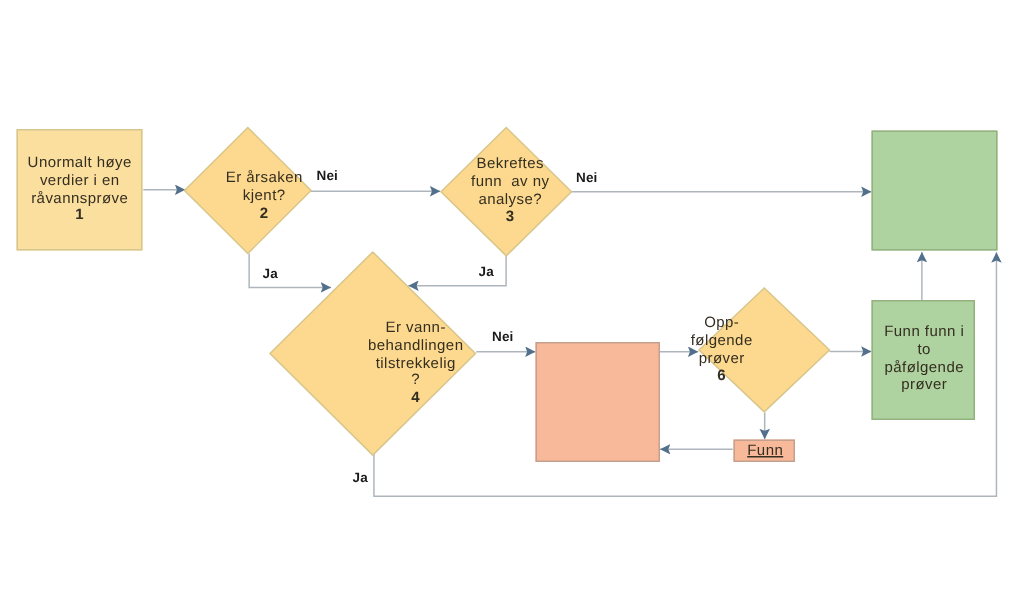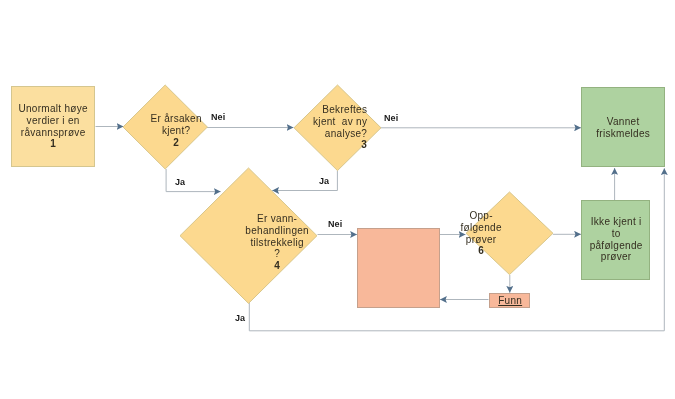--- a/index.html
+++ b/index.html
@@ -28,21 +28,21 @@
   
   #n1{left:10.5px; top:85.9px;  width:84.5px; height:81.2px;}
   #n5{left:357.3px;top:227.5px; width:82.5px; height:80.3px;}
   #n7{left:581.4px;top:87.2px;  width:83.6px; height:80px;}
   #n8{left:581.4px;top:200px;   width:68.2px; height:80.3px;}
   #n9{left:489px;  top:293px;   width:41.4px; height:14.8px;}
 
   
   #t1{left:53.3px; top:102.6px;}
   #t2{left:176px;top:112.9px;}
-  #t3{left:339.5px;top:104.0px;text-align:right;}
+  #t3{left:339.5px;top:104.0px;}
   #t4{left:249.2px;top:212.6px;margin-left:28px;}
   #t5{left:398.0px;top:254.8px;}
   #t6{left:481px;top:209.6px;}
   #t7{left:623.2px;top:115.8px;}
   #t8{left:615.5px;top:215.8px;}
   #t9{left:510.2px;top:295.0px;text-decoration:underline;}
 
   
   #d2{left:122.3px;top:84.0px; width:86.4px;height:86.0px;}
   #d3{left:292.7px;top:83.8px; width:89.0px;height:87.6px;}
@@ -98,25 +98,24 @@
   </svg>
   <svg class="dshape" id="d4" viewBox="0 0 139 137.4">
     <path d="M1,68.7 L69.5,1 L138,68.7 L69.5,136.4 Z" fill="#fcd98f" stroke="#d8c68a" stroke-width="1"></path>
   </svg>
   <svg class="dshape" id="d6" viewBox="0 0 89 84.6">
     <path d="M1,42.3 L44.5,1 L88,42.3 L44.5,83.6 Z" fill="#fcd98f" stroke="#d8c68a" stroke-width="1"></path>
   </svg>
 
   <div class="ntext" id="t1"><div class="line">Unormalt høye</div><div class="line">verdier i en</div><div class="line">råvannsprøve</div><div class="num">1</div></div>
   <div class="ntext" id="t2"><div class="line">Er årsaken</div><div class="line">kjent?</div><div class="num">2</div></div>
-  <div class="ntext" id="t3"><div class="line">Bekreftes</div><div class="line">kjent  av ny</div><div class="line">analyse?</div><div class="num">3</div></div>
+  <div class="ntext" id="t3"><div class="line">Bekreftes</div><div class="line">funn  av ny</div><div class="line">analyse?</div><div class="num">3</div></div>
   <div class="ntext" id="t4"><div class="line">Er vann-</div><div class="line">behandlingen</div><div class="line">tilstrekkelig</div><div class="line">?</div><div class="num">4</div></div>
   <div class="ntext" id="t6"><div class="line">Opp-</div><div class="line">følgende</div><div class="line">prøver</div><div class="num">6</div></div>
-  <div class="ntext" id="t7"><div class="line">Vannet</div><div class="line">friskmeldes</div></div>
-  <div class="ntext" id="t8"><div class="line">Ikke kjent i</div><div class="line">to</div><div class="line">påfølgende</div><div class="line">prøver</div></div>
+  <div class="ntext" id="t8"><div class="line">Funn funn i</div><div class="line">to</div><div class="line">påfølgende</div><div class="line">prøver</div></div>
   <div class="ntext" id="t9"><div class="line">Funn</div></div>
 
   <div class="elabel" id="e1">Nei</div>
   <div class="elabel" id="e2">Nei</div>
   <div class="elabel" id="e3">Ja</div>
   <div class="elabel" id="e4">Ja</div>
   <div class="elabel" id="e5">Nei</div>
   <div class="elabel" id="e6">Ja</div>
 
 </div>

